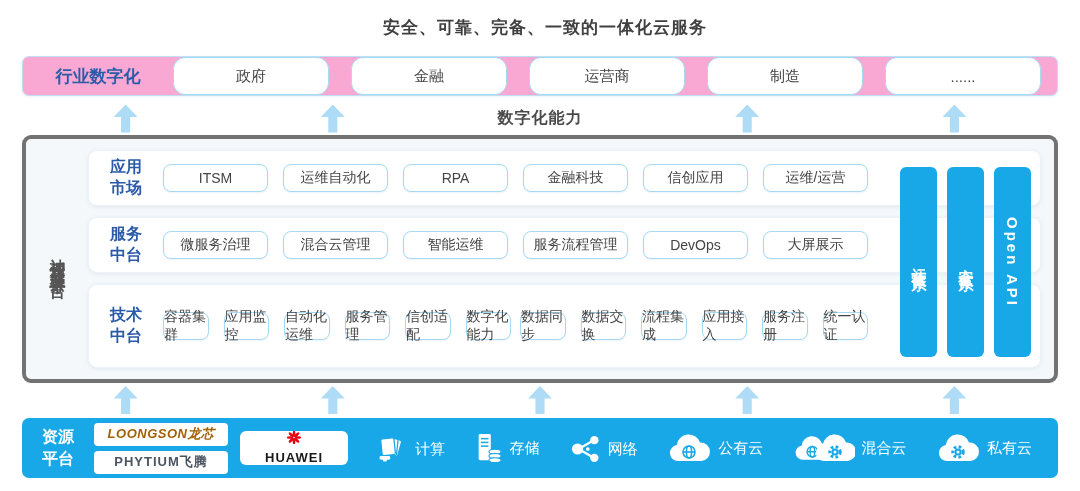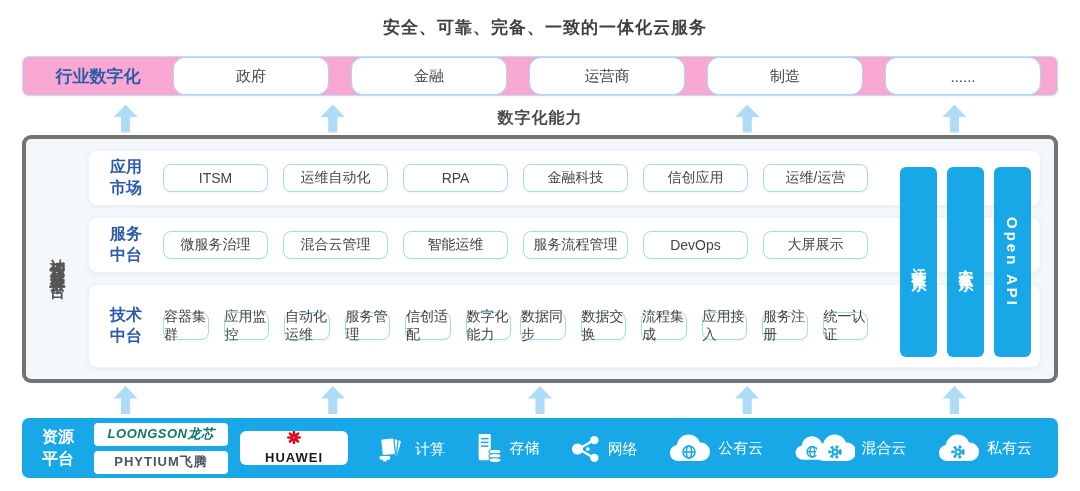--- a/index.html
+++ b/index.html
@@ -60,21 +60,21 @@
   
   .resource-bar { position:absolute; top:418px; left:22px; right:22px; height:60px;
                   background:#18A8E8; border-radius:7px; display:flex; align-items:center;
                   padding:0 20px 0 20px; }
   .resource-label { display:flex; }
   .resource-label span { display:inline-block; width:36px; font-size:16px; font-weight:bold;
                          color:#fff; line-height:1.35; word-break:break-all; }
   .vendor-stack { display:flex; flex-direction:column; gap:5px; margin-left:16px; }
   .chip { background:#fff; border-radius:4px; display:flex; align-items:center; justify-content:center; }
   .chip.small { width:134px; height:23px; }
-  .loongson-text { color:#0f766e; font-weight:bold; font-style:italic; font-size:13px; letter-spacing:.5px; }
+  .loongson-text { color:#a16207; font-weight:bold; font-style:italic; font-size:13px; letter-spacing:.5px; }
   .phytium-text { color:#4a5560; font-weight:bold; font-size:13px; letter-spacing:1px; }
   .chip.huawei { width:108px; height:34px; border-radius:6px; margin-left:12px; gap:6px;flex-direction:column; }
   .huawei-text { color:#1a1a1a; font-weight:bold; font-size:13px; letter-spacing:1px; }
   .resources { flex:1; display:flex; align-items:flex-end; justify-content:space-between;
                padding:0 6px 0 28px; }
   .res-item { display:flex; align-items:center; gap:7px; color:#fff; font-size:15px; }
   .res-item svg { display:block; }
 </style>
 </head>
 <body>

